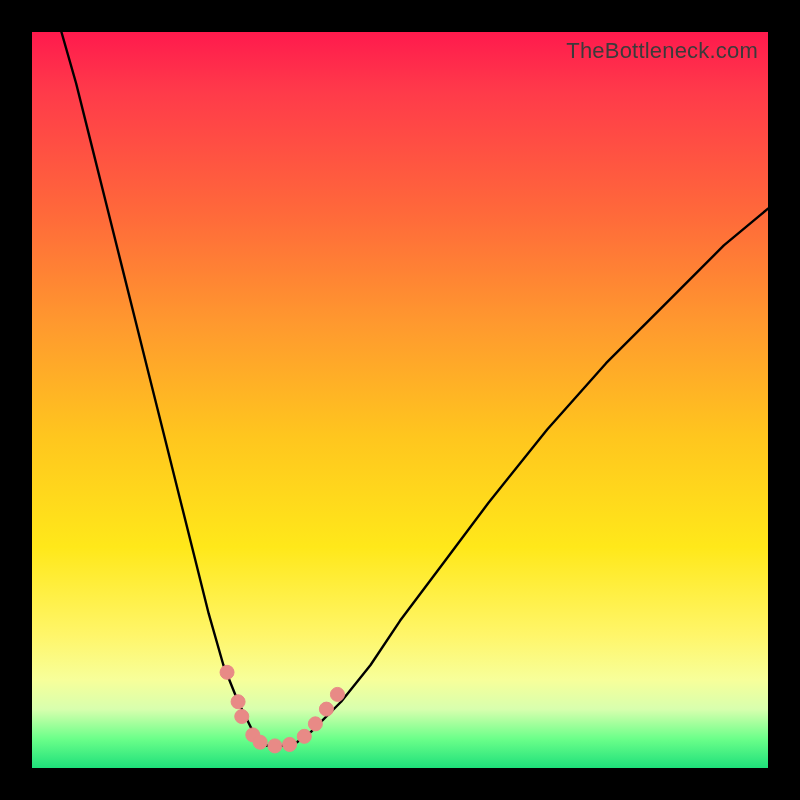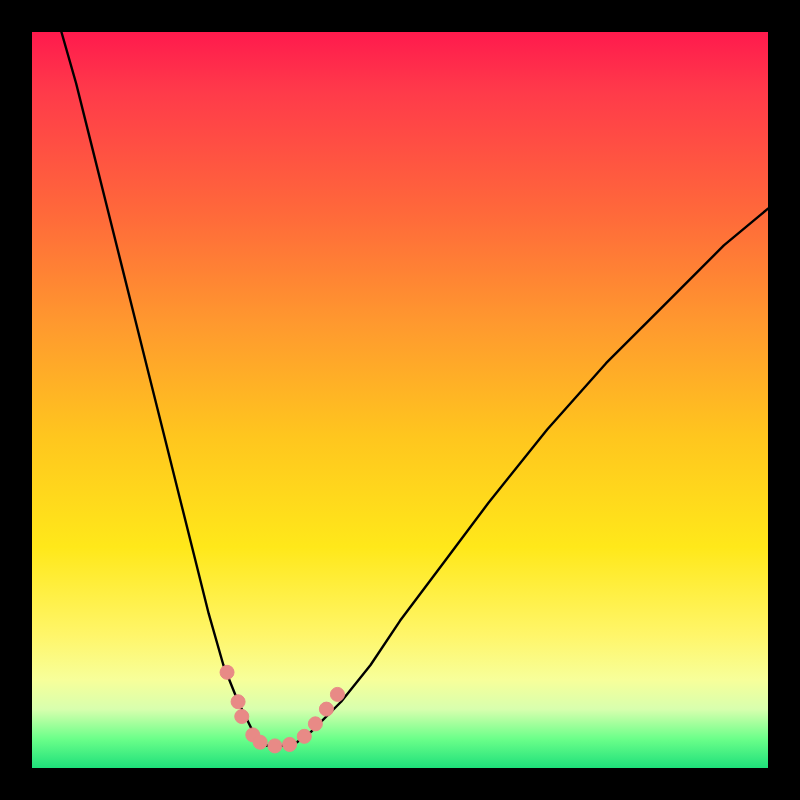--- a/index.html
+++ b/index.html
@@ -68,20 +68,21 @@
   .dots circle {
     fill: #e88a86;
     stroke: #e88a86;
   }
 </style>
 </head>
 <body>
 
 <div class="outer">
   <div class="plot">
+    <div class="watermark">TheBottleneck.com</div>
     <svg class="curve" viewBox="0 0 736 736" preserveAspectRatio="none">
       <g class="series">
         <path id="curve-path" d="M29.44 0.00 L44.16 51.52 L58.88 110.40 L73.60 169.28 L88.32 228.16 L103.04 287.04 L117.76 345.92 L132.48 404.80 L147.20 463.68 L161.92 522.56 L176.64 581.44 L191.36 632.96 L206.08 669.76 L220.80 699.20 L228.16 710.24 L235.52 713.92 L250.24 713.92 L264.96 710.24 L279.68 699.20 L309.12 669.76 L338.56 632.96 L368.00 588.80 L412.16 529.92 L456.32 471.04 L515.20 397.44 L574.08 331.20 L632.96 272.32 L691.84 213.44 L736.00 176.64"></path>
       </g>
       <g class="dots" id="dots-group">
           <circle cx="195.04" cy="640.32" r="7"></circle>
           <circle cx="206.08" cy="669.76" r="7"></circle>
           <circle cx="209.76" cy="684.48" r="7"></circle>
           <circle cx="220.80" cy="702.88" r="7"></circle>
           <circle cx="228.16" cy="710.24" r="7"></circle>

